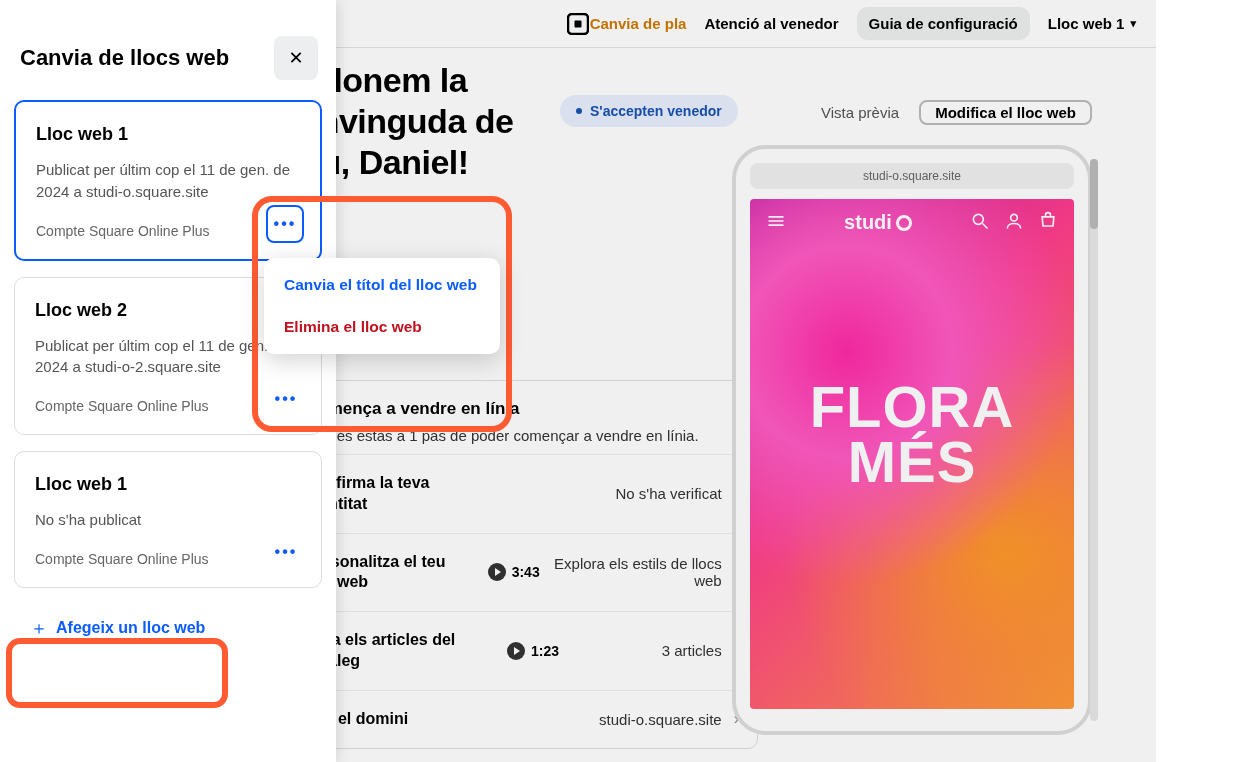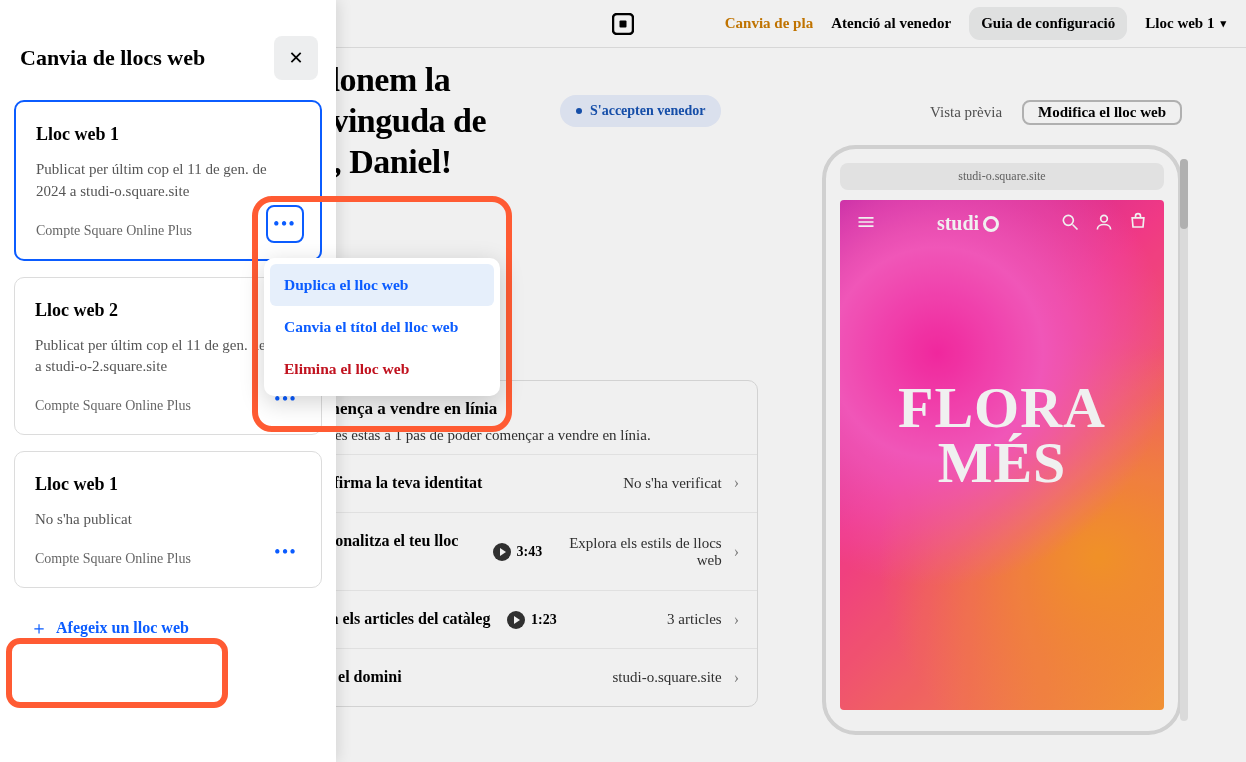--- a/index.html
+++ b/index.html
@@ -1,17 +1,17 @@
 <!DOCTYPE html>
 <html><head>
 <meta charset="utf-8">
 <style>
   * { box-sizing: border-box; margin: 0; padding: 0; }
   html, body { width: 1246px; height: 762px; font-family: -apple-system, BlinkMacSystemFont, "Segoe UI", Helvetica, Arial, sans-serif; overflow: hidden; background: #fff; color: #000; }
-  .app { position: relative; width: 1246px; height: 762px; font-family: Liberation Serif, serif; }
+  .app { position: relative; width: 1156px; height: 762px; }
 
   
   .dim { position:absolute; inset:0; background: rgba(0,0,0,0.06); }
 
   
   .header { position:absolute; top:0; left:0; right:0; height:48px; display:flex; align-items:center; padding:0 20px; border-bottom:1px solid #e5e5e5; background:#fff; }
   .header .logo { position:absolute; left:50%; transform:translateX(-50%); width:22px; height:22px; }
   .header .logo svg { width:22px; height:22px; }
   .header-right { margin-left:auto; display:flex; align-items:center; gap:18px; font-size:15px; font-weight:600; }
   .hdr-link { cursor:pointer; }
@@ -247,18 +247,17 @@
     <div class="add-site">
       <span class="plus">＋</span>
       <span>Afegeix un lloc web</span>
     </div>
   </div>
 
   <div class="ring ring-menu"></div>
   <div class="ring ring-add"></div>
 
   <div class="ctx">
-    <div class="ctx-item hov">Duplica el lloc web</div>
     <div class="ctx-item blue">Canvia el títol del lloc web</div>
     <div class="ctx-item red">Elimina el lloc web</div>
   </div>
 
 </div>
 
 </body></html>

